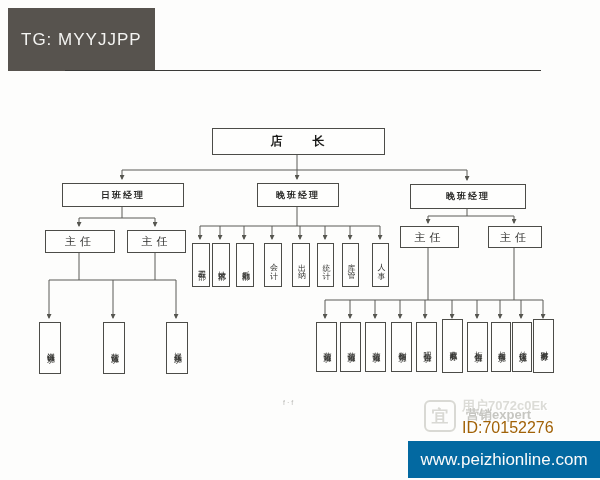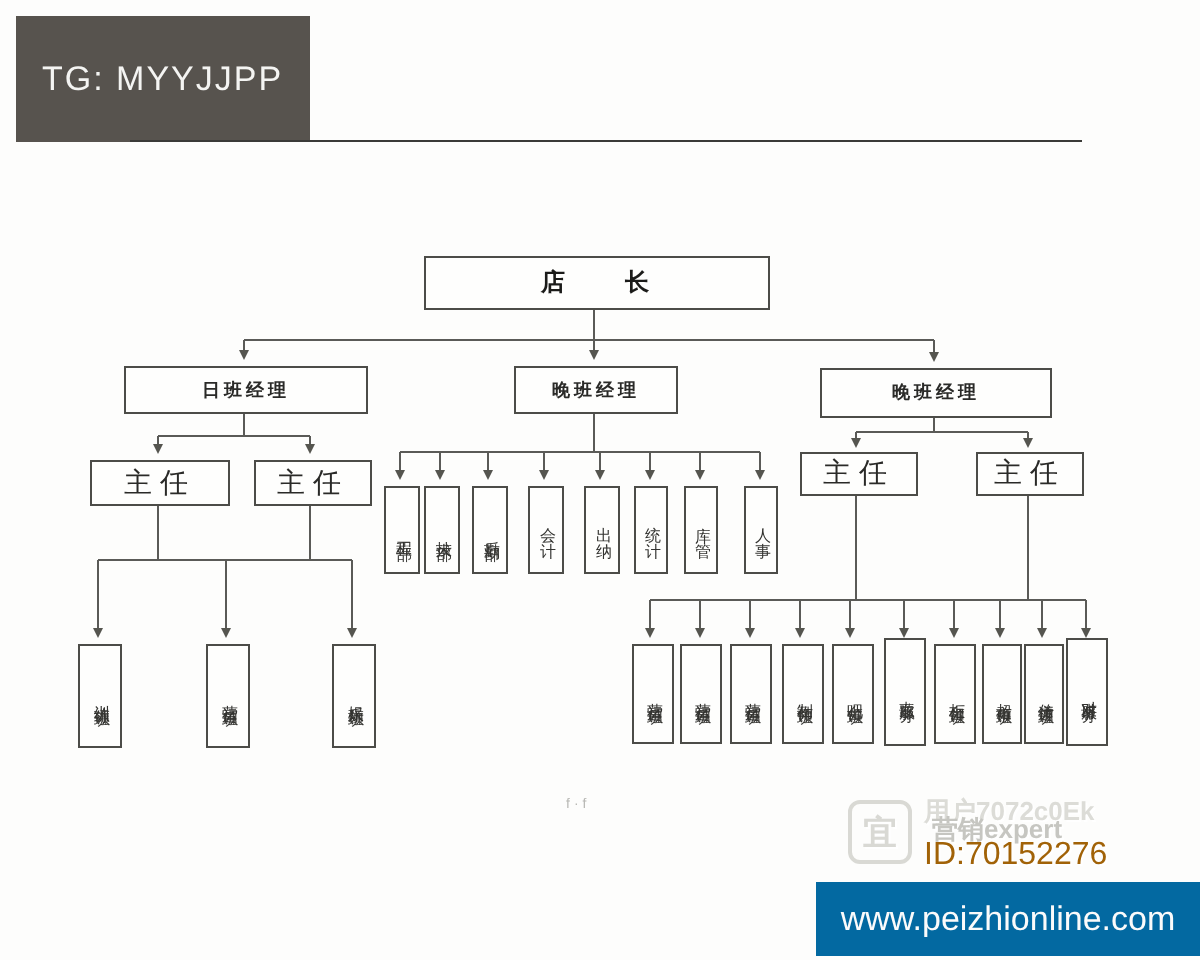--- a/index.html
+++ b/index.html
@@ -27,21 +27,21 @@
   }
 
   
   .hbox{
     position:absolute;border:1px solid #4c4c48;background:#fefefd;
     display:flex;align-items:center;justify-content:center;
     font-size:9px;color:#2a2a28;letter-spacing:2px;
   }
   .root-box{font-size:12px;font-weight:bold;letter-spacing:2px;color:#1b1b19;}
   .mgr-box{font-weight:bold;}
-  .sup-box{font-size:14px;letter-spacing:4px;}
+  .sup-box{font-size:11px;letter-spacing:4px;}
 
   
   .vbox{
     position:absolute;border:1px solid #4c4c48;background:#fefefd;
     display:flex;align-items:center;justify-content:center;
   }
   .vtext{
     writing-mode:vertical-rl;text-orientation:upright;
     font-size:8px;line-height:1;color:#333330;letter-spacing:1px;
   }

